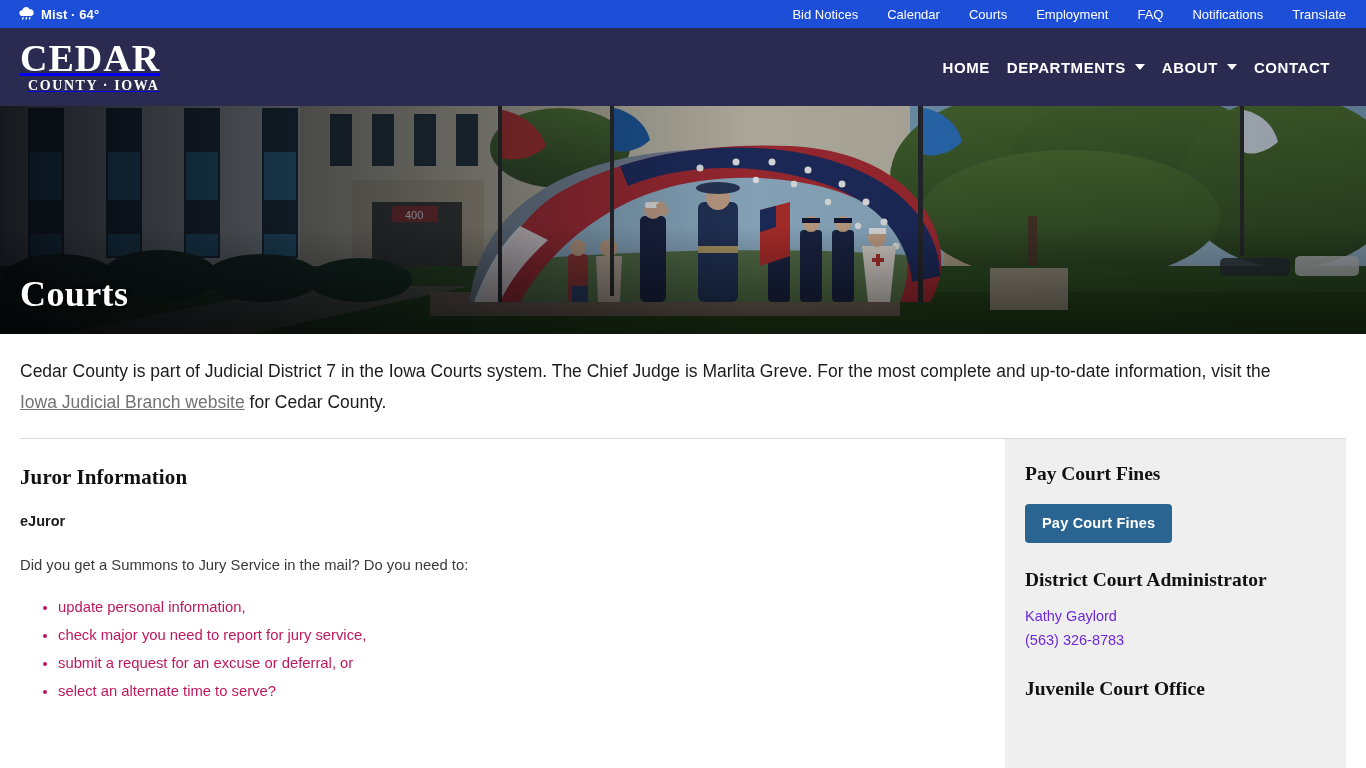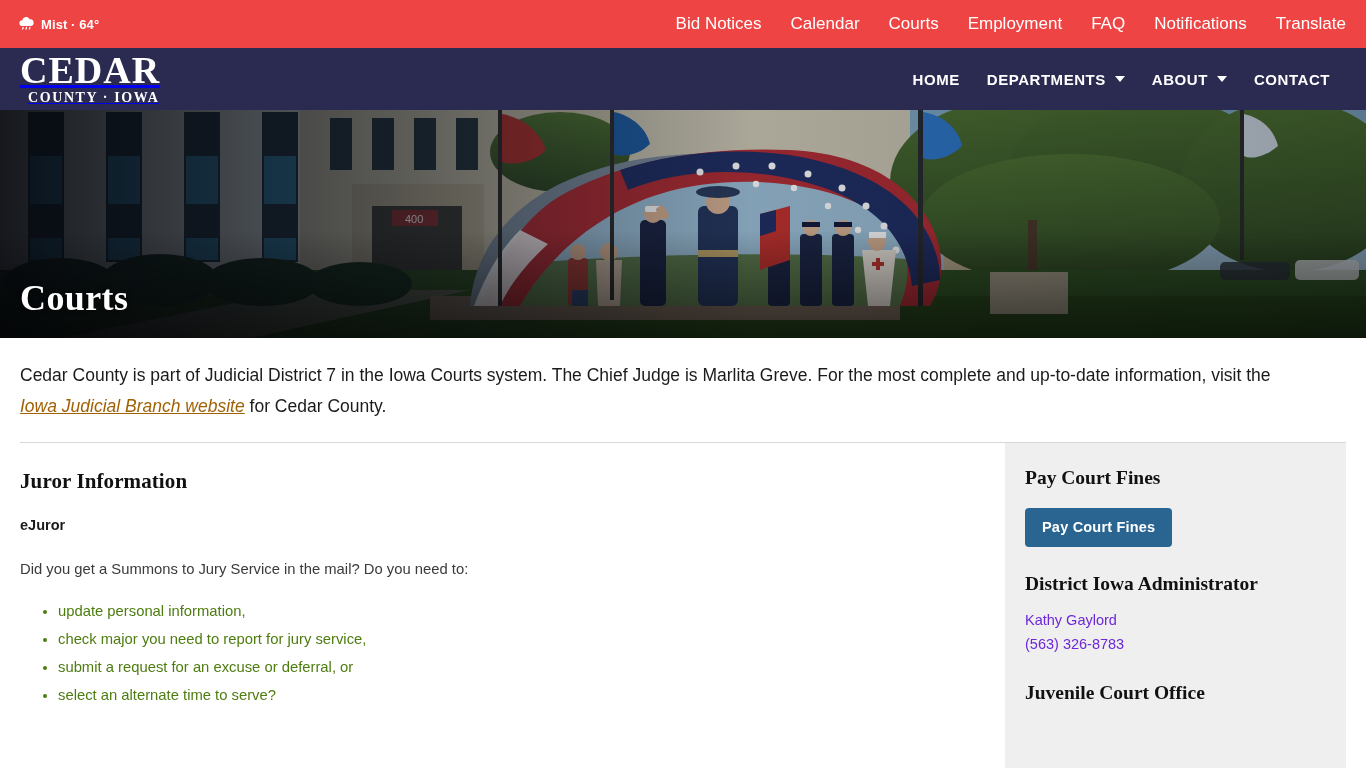--- a/index.html
+++ b/index.html
@@ -5,52 +5,52 @@
   * { box-sizing: border-box; margin: 0; padding: 0; }
   html, body {
     width: 1366px; height: 768px;
     overflow: hidden;
     background: #ffffff;
     font-family: "Liberation Sans", sans-serif;
   }
 
   
   .utility-bar {
-    height: 48px;
-    background: #ef4444;
+    height: 28px;
+    background: #1d4ed8;
     display: flex;
     align-items: center;
     justify-content: space-between;
     padding: 0 20px 0 18px;
     color: #ffffff;
   }
   .weather {
     display: flex;
     align-items: center;
     gap: 6px;
     font-size: 13px;
     font-weight: bold;
     letter-spacing: .1px;
   }
   .weather-icon { display: flex; align-items: center; }
   .utility-links {
     display: flex;
     align-items: center;
     gap: 29px;
-    font-size: 17px;
+    font-size: 13px;
   }
   .utility-links a {
     color: #ffffff;
     text-decoration: none;
     white-space: nowrap;
   }
 
   
   .masthead {
-    height: 62px;
+    height: 78px;
     background: #2b2b52;
     display: flex;
     align-items: center;
     justify-content: space-between;
     padding: 0 20px 0 20px;
     position: relative;
   }
   .brand { line-height: 1; padding-bottom: 2px; }
   .brand-main {
     font-family: "Liberation Serif", "DejaVu Serif", serif;
@@ -67,21 +67,21 @@
     font-size: 14px;
     color: #ffffff;
     letter-spacing: 1.6px;
     display: block;
     margin-top: 2px;
     margin-left: 8px;
   }
   .mainnav {
     display: flex;
     align-items: flex-end;
-    gap: 27px;
+    gap: 17px;
     padding-right: 16px;
   }
   .mainnav-item {
     display: flex;
     align-items: center;
     gap: 9px;
     color: #ffffff;
     font-size: 15px;
     font-weight: bold;
     letter-spacing: .55px;
@@ -123,21 +123,21 @@
     padding: 0 20px;
     position: relative;
   }
   .intro {
     font-size: 17.5px;
     line-height: 31px;
     color: #1b1b1b;
     padding-top: 22px;
     max-width: 1270px;
   }
-  .intro a { color: #a16207; text-decoration: underline; font-style: italic; }
+  .intro a { color: #737373; text-decoration: underline; }
 
   .divider {
     border-top: 1px solid #d8d8d8;
     margin-top: 20px;
   }
 
   .columns {
     display: flex;
     align-items: flex-start;
   }
@@ -179,21 +179,21 @@
     color: #3a3a3a;
     margin-top: 24px;
     line-height: 24px;
   }
   ul.bullets {
     margin-top: 16px;
     padding-left: 38px;
   }
   ul.bullets li {
     font-size: 14.8px;
-    color: #4d7c0f;
+    color: #be185d;
     line-height: 28px;
   }
 
   
   .side-head {
     font-family: "Liberation Serif", "DejaVu Serif", serif;
     font-weight: bold;
     font-size: 19.5px;
     color: #111111;
   }
@@ -464,21 +464,21 @@
         <li>submit a request for an excuse or deferral, or</li>
         <li>select an alternate time to serve?</li>
       </ul>
     </div>
 
     <aside class="col-side">
       <h2 class="side-head">Pay Court Fines</h2>
       <a class="btn-primary" href="#">Pay Court Fines</a>
 
       <div class="side-block">
-        <h2 class="side-head">District Iowa Administrator</h2>
+        <h2 class="side-head">District Court Administrator</h2>
         <div class="side-line">Kathy Gaylord</div>
         <div class="side-line">(563) 326-8783</div>
       </div>
 
       <div class="side-block">
         <h2 class="side-head">Juvenile Court Office</h2>
 
       </div>
     </aside>
 

